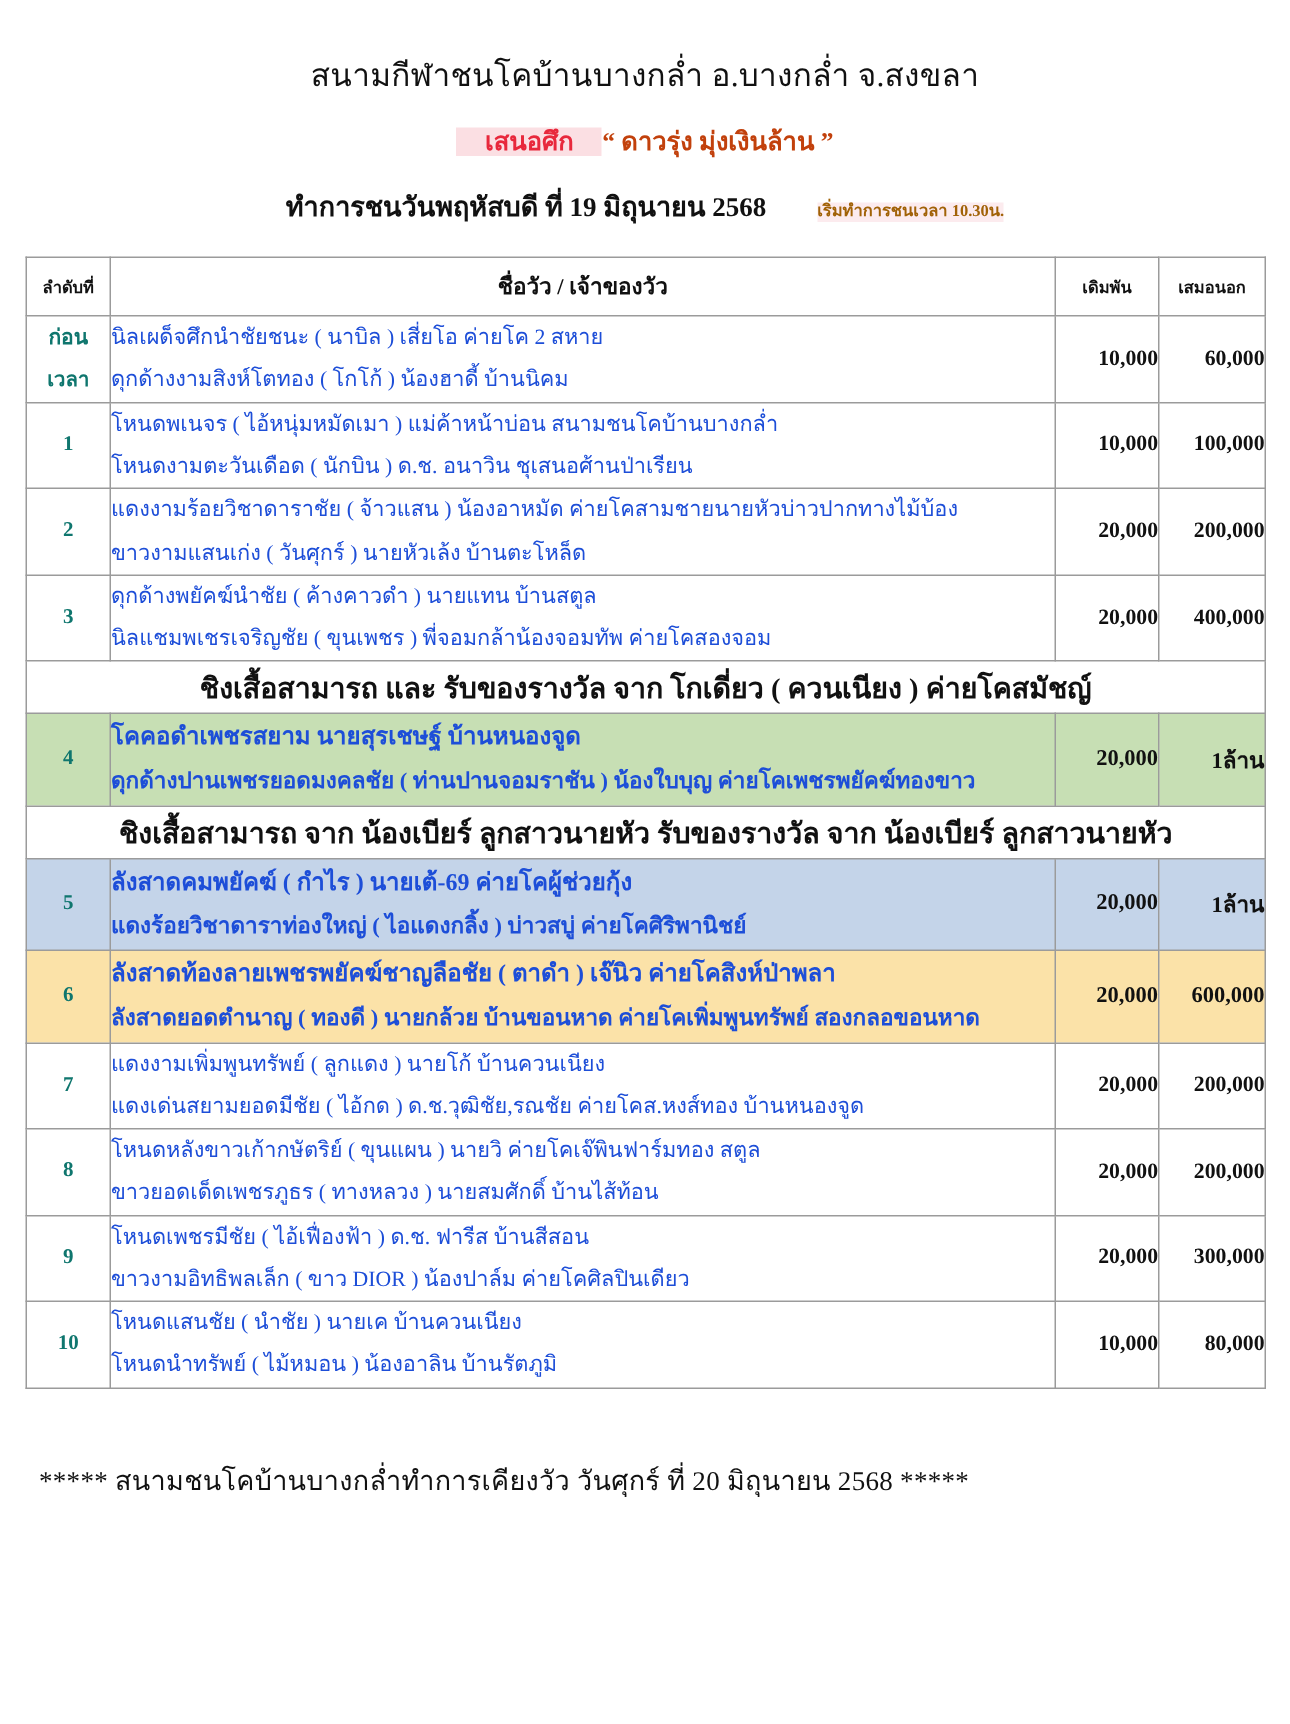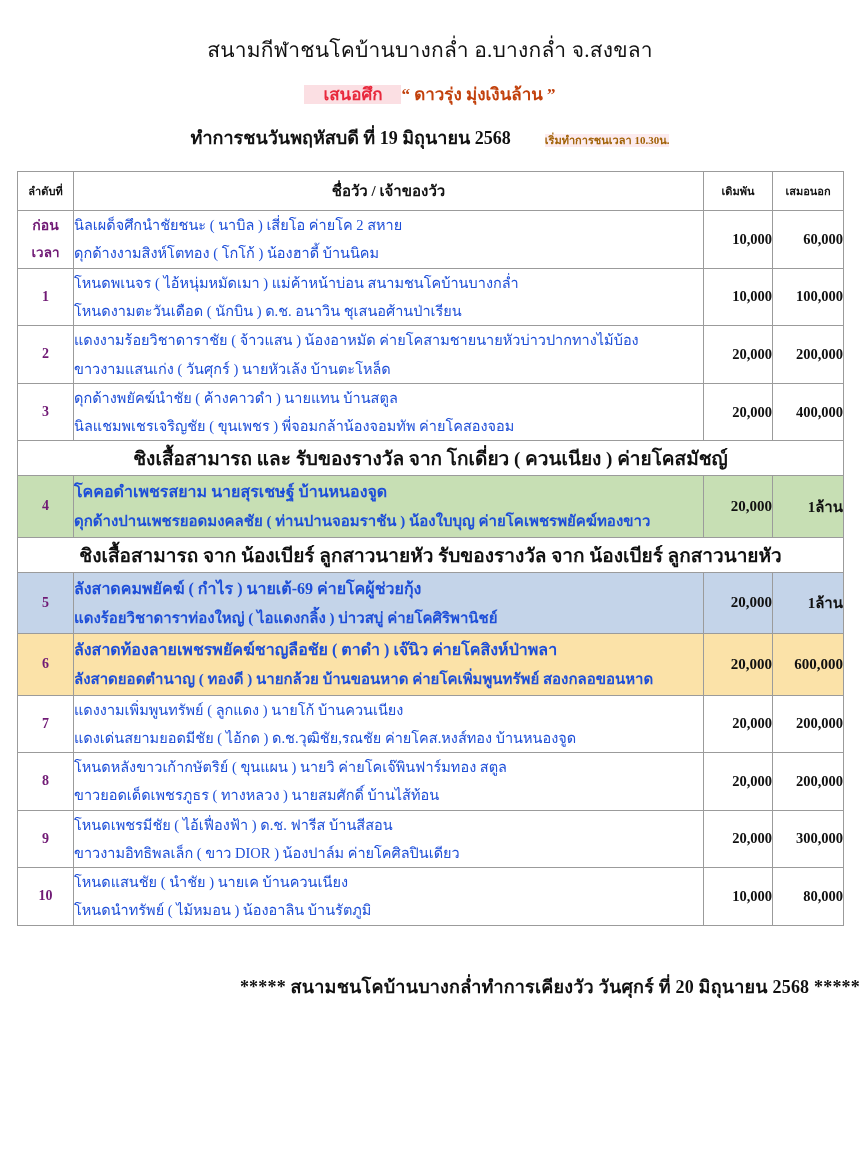--- a/index.html
+++ b/index.html
@@ -98,21 +98,21 @@
     height: 38px;
     color: #111;
   }
   th.h-name { font-size: 15px; }
 
   td.no-cell {
     text-align: center;
     font-size: 14px;
     font-weight: bold;
     line-height: 1.9;
-    color: #701a75;
+    color: #0f766e;
   }
   td.no-cell .sub-line { display: block; font-size: 13.5px; }
 
   td.name-cell {
     padding: 6px 0 6px 11px;
     font-size: 14.5px;
     line-height: 1.95;
     color: #1d4ed8;
   }
   td.name-cell .ln { display: block; white-space: nowrap; }
@@ -144,25 +144,26 @@
     font-size: 19px;
     font-weight: bold;
     height: 27px;
     color: #111;
     padding: 2px 0;
   }
 
   
   .footer {
     margin-top: 46px;
-    text-align: right;
+    text-align: left;
     font-size: 18px;
-    font-weight: bold;
+    font-weight: normal;
     color: #111;
     letter-spacing: 0.2px;
+    padding-left: 26px;
   }
 </style>
 </head>
 <body>
 
 <div class="page">
 
   <div class="header">
     <div class="title-main">สนามกีฬาชนโคบ้านบางกล่ำ อ.บางกล่ำ จ.สงขลา</div>
 

